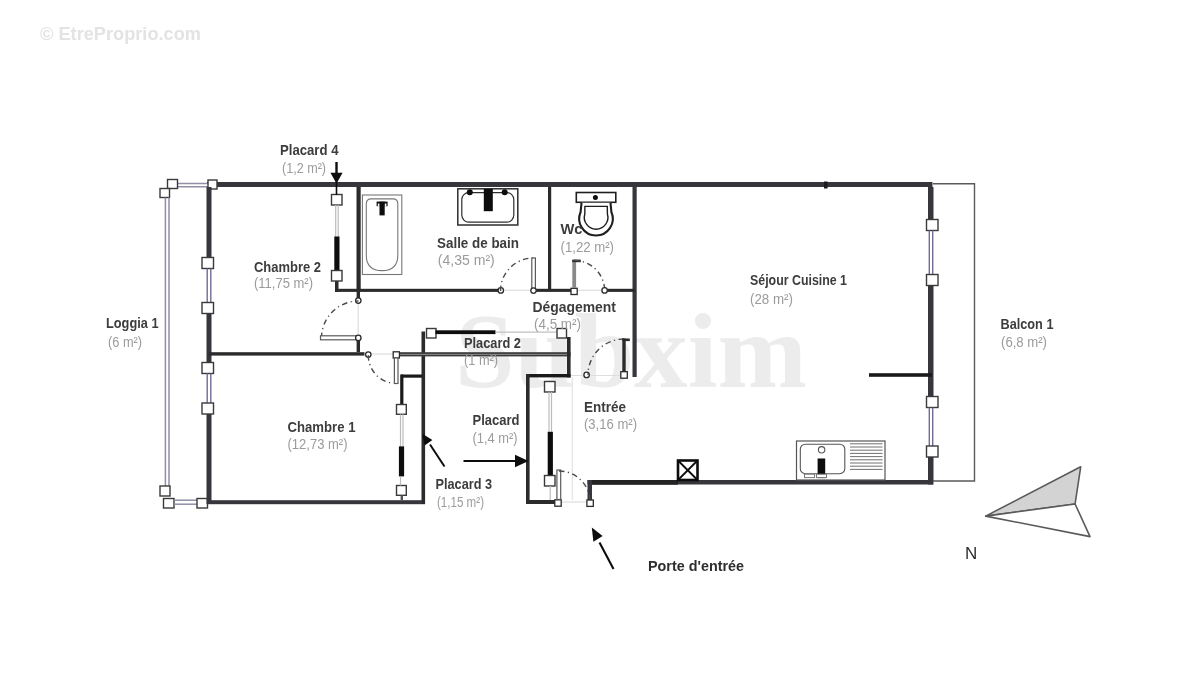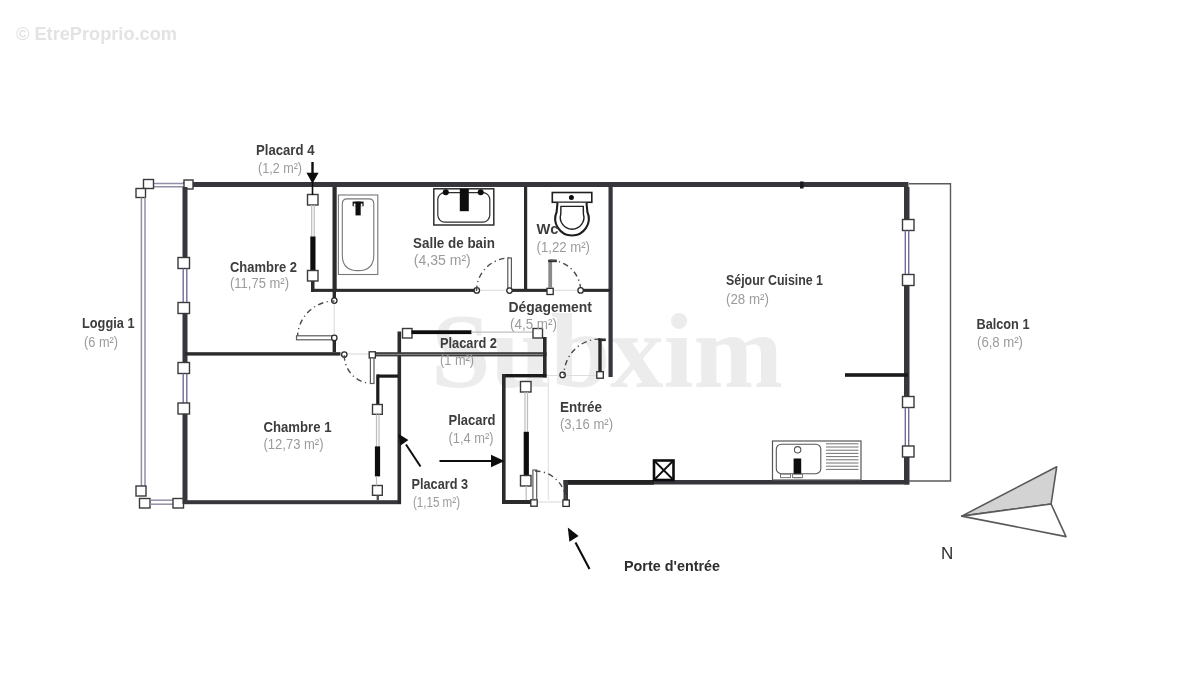--- a/index.html
+++ b/index.html
@@ -1,16 +1,16 @@
 <!DOCTYPE html>
 <html><head>
 <meta charset="utf-8">
 <style>
   html,body{margin:0;padding:0;background:#ffffff;}
-  #page{position:relative;width:1108px;height:698px;background:#ffffff;overflow:hidden;}
+  #page{position:relative;width:1108px;height:698px;background:#ffffff;overflow:hidden;padding-left:24px;}
   svg{display:block;}
   text{font-family:"Liberation Sans", sans-serif;}
   .rn{fill:#3d3d3d;font-weight:bold;font-size:15.2px;}
   .ar{fill:#9b9b9b;font-size:14px;}
 </style>
 </head>
 <body>
 
 <div id="page">
 <svg width="1200" height="698" viewBox="0 0 1200 698">

